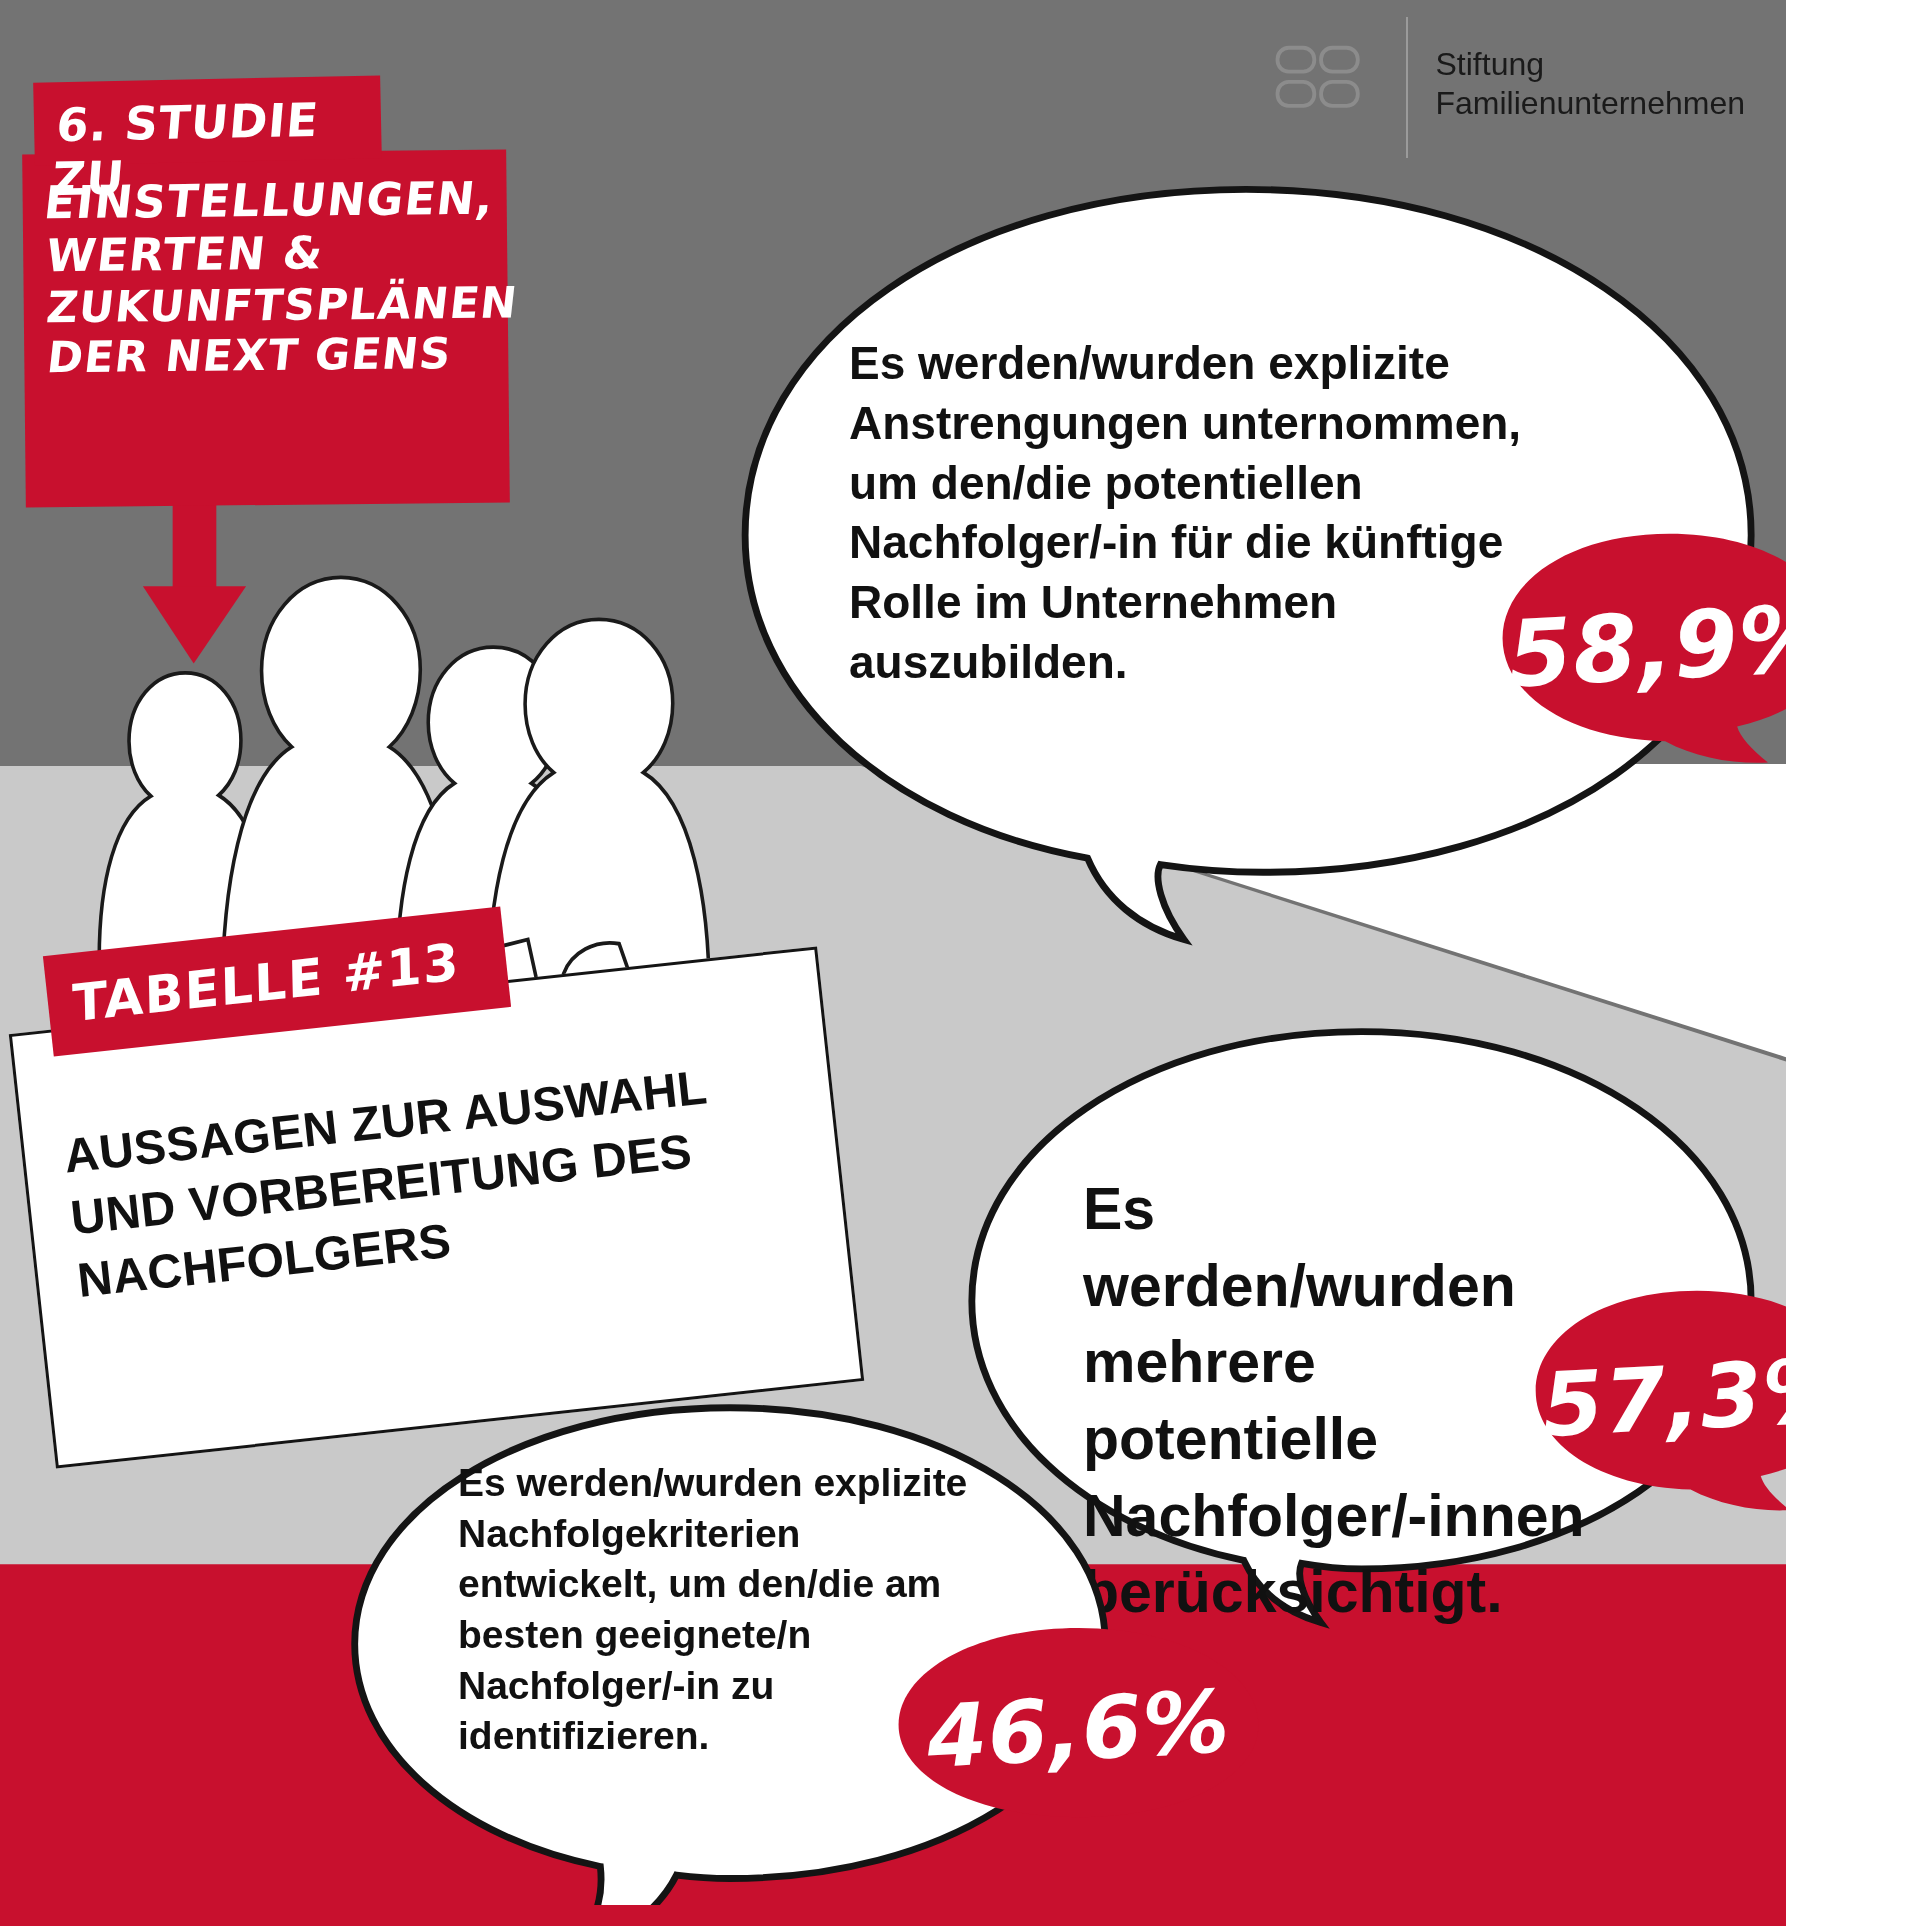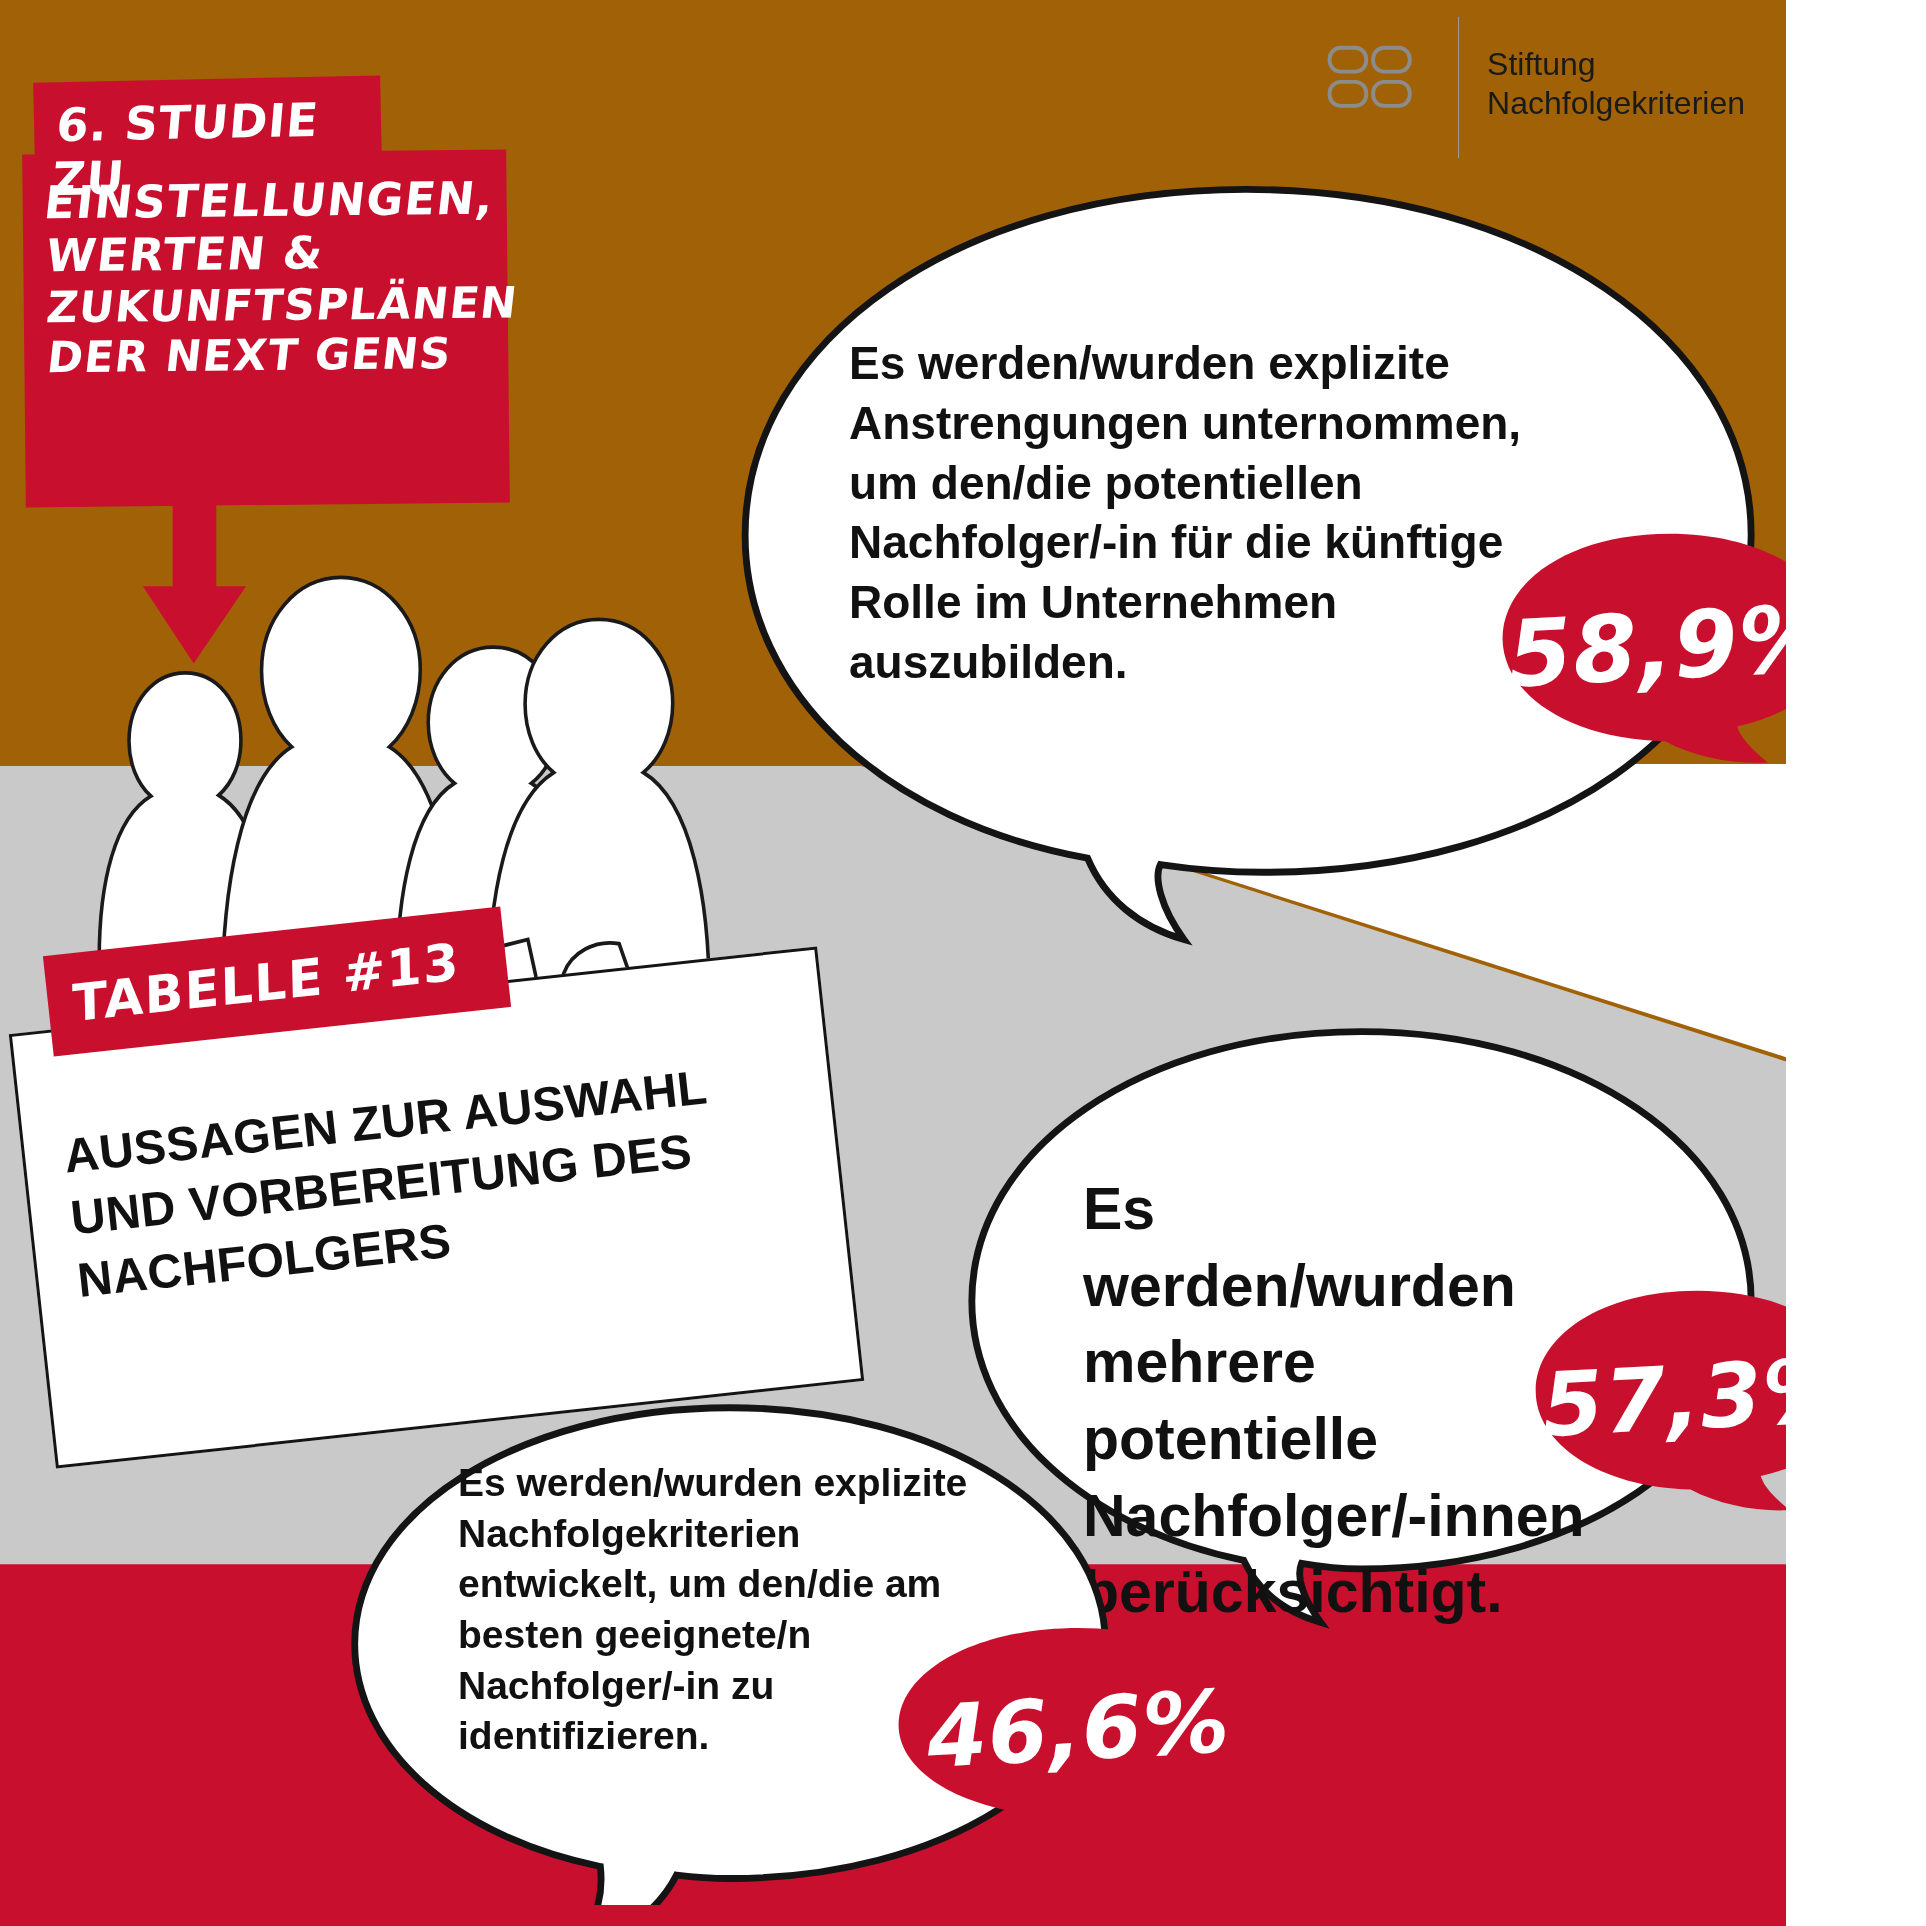--- a/index.html
+++ b/index.html
@@ -7,21 +7,21 @@
     padding: 0;
     background: #ffffff;
   }
   body {
     font-family: "Liberation Sans", sans-serif;
   }
   #stage {
     position: relative;
     width: 1786px;
     height: 1926px;
-    background: #a16207;
+    background: #737373;
     overflow: hidden;
   }
 
   
   .bg-layer { position: absolute; inset: 0; }
   .bg-layer svg { display: block; width: 100%; height: 100%; }
 
   
   .study-tag {
     position: absolute;
@@ -240,21 +240,21 @@
       <svg width="128" height="73" viewBox="0 0 300 170">
         <rect x="6" y="6" width="86" height="56" rx="26" fill="none" stroke="#8c8c8c" stroke-width="9"></rect>
         <rect x="108" y="6" width="86" height="56" rx="26" fill="none" stroke="#8c8c8c" stroke-width="9"></rect>
         <rect x="6" y="86" width="86" height="56" rx="26" fill="none" stroke="#8c8c8c" stroke-width="9"></rect>
         <rect x="108" y="86" width="86" height="56" rx="26" fill="none" stroke="#8c8c8c" stroke-width="9"></rect>
       </svg>
     </div>
     <div class="logo-divider"></div>
     <div class="logo-text">
       <div>Stiftung</div>
-      <div>Nachfolgekriterien</div>
+      <div>Familienunternehmen</div>
     </div>
   </div>
 
   <div class="study-tag">
     <span>6. STUDIE ZU</span>
   </div>
   <div class="study-main">
     <div class="line l1">EINSTELLUNGEN,</div>
     <div class="line l2">WERTEN &amp;</div>
     <div class="line l3">ZUKUNFTSPLÄNEN</div>

